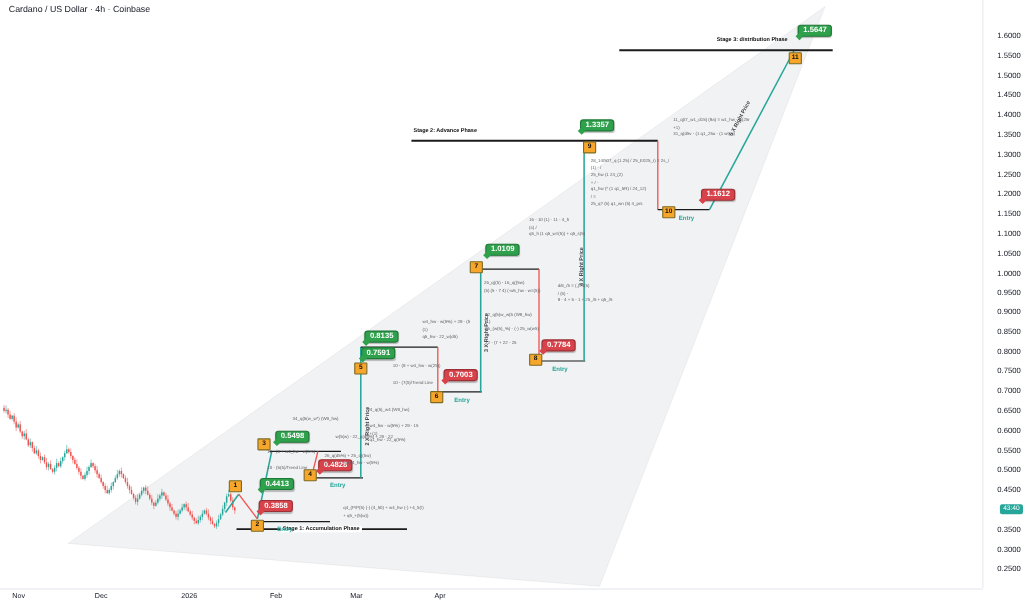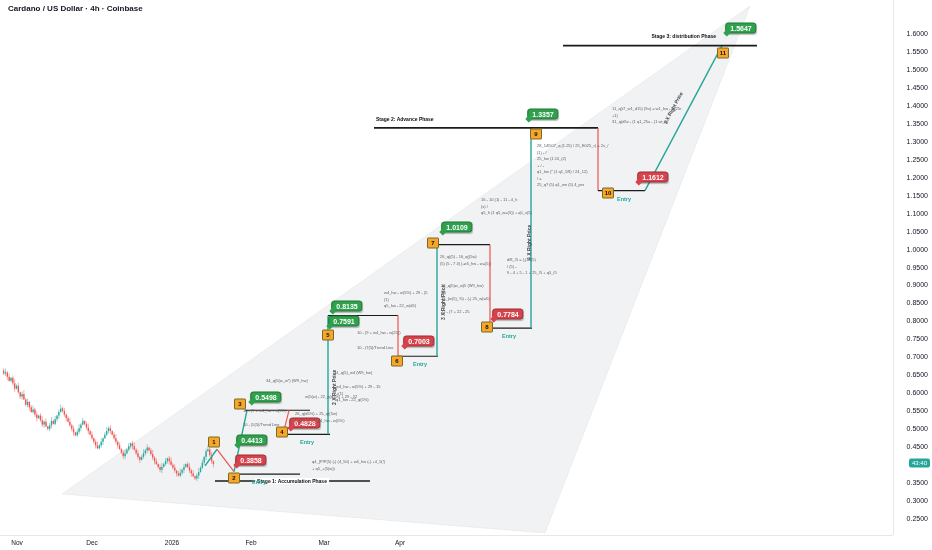--- a/index.html
+++ b/index.html
@@ -1,19 +1,19 @@
 <!DOCTYPE html>
 <html><head>
 <meta charset="utf-8">
 <style>
   html,body{margin:0;padding:0;background:#fff;}
   #app{position:relative;width:932px;height:550px;background:#ffffff;overflow:hidden;
        font-family:"Liberation Sans",sans-serif;color:#131722;}
   #chart-svg{position:absolute;left:0;top:0;}
-  .title{position:absolute;left:8px;top:4px;font-size:8px;font-weight:bold;color:#131722;white-space:nowrap;}
+  .title{position:absolute;left:8px;top:4px;font-size:8px;font-weight:normal;color:#131722;white-space:nowrap;}
   .cur{position:absolute;right:8px;top:4px;font-size:7px;color:#131722;}
   .right-axis{position:absolute;left:893px;top:0;width:39px;height:535px;border-left:1px solid #e6e8ee;background:#fff;}
   .bottom-axis{position:absolute;left:0;top:535px;width:893px;height:15px;border-top:1px solid #e6e8ee;background:#fff;}
   .ptick{position:absolute;right:5px;font-size:7px;color:#131722;transform:translateY(-50%);white-space:nowrap;}
   .plast{position:absolute;right:3px;background:#26a69a;color:#fff;font-size:6px;line-height:9px;
          padding:0 3px;border-radius:2px;transform:translateY(-50%);}
   .mtick{position:absolute;top:3px;font-size:6.5px;color:#131722;transform:translateX(-50%);}
   .plabel{position:absolute;transform:translate(-50%,-50%);padding:1px 4px;border-radius:3px;
           font-size:7px;font-weight:bold;color:#fff;white-space:nowrap;box-shadow:0 1px 1px rgba(0,0,0,.25);}
   .plabel.green{background:#2fa14d;border:1px solid #1e7a36;}

